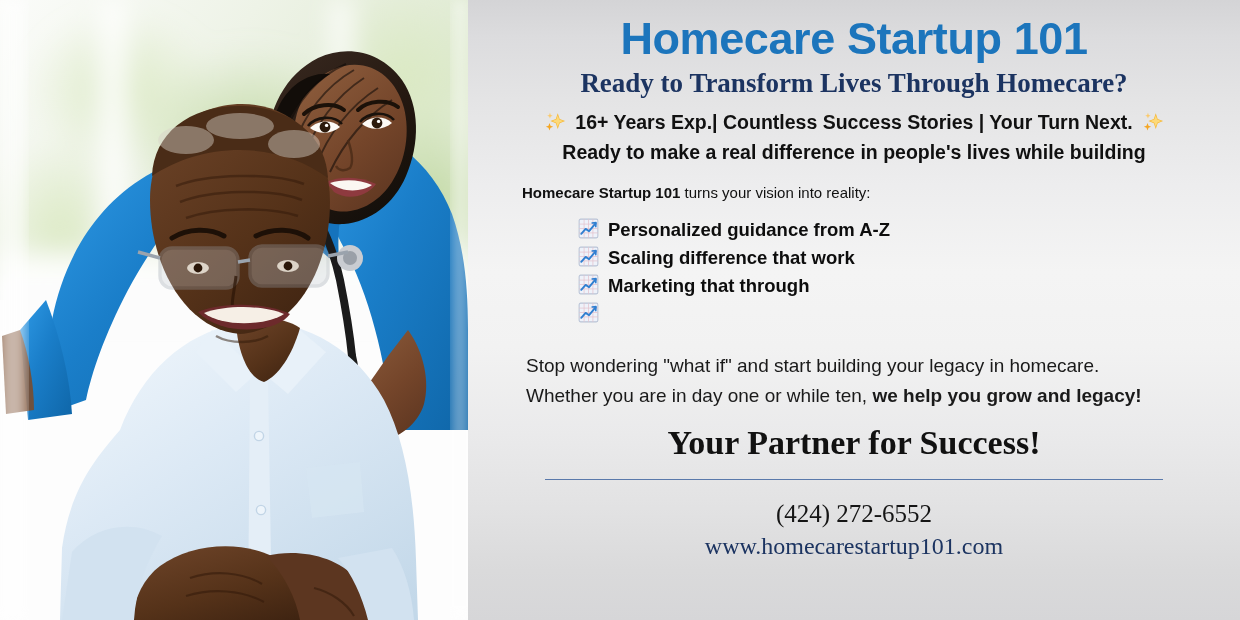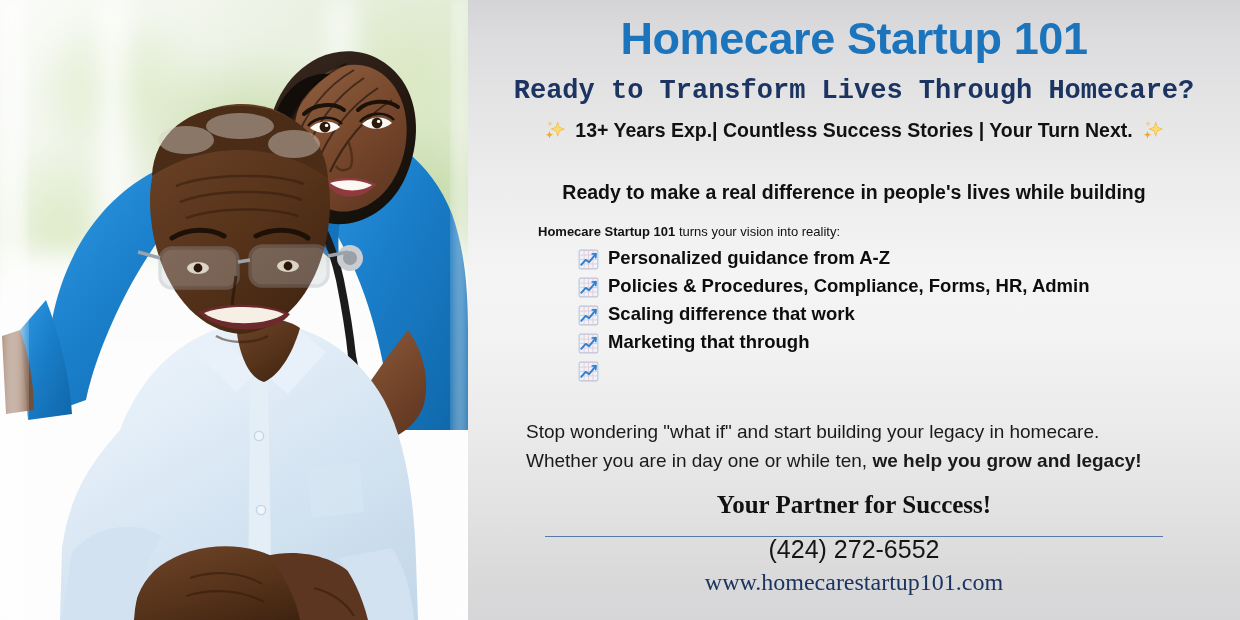--- a/index.html
+++ b/index.html
@@ -63,22 +63,22 @@
     font-size: 45px;
     line-height: 1.0;
     letter-spacing: -0.4px;
     color: #1c75bc;
     text-align: center;
     white-space: nowrap;
   }
 
   
   #subheadline {
-    margin-top: 16px;
-    font-family: Liberation Mono, monospace;
+    margin-top: 8px;
+    font-family: Liberation Serif, serif;
     font-weight: bold;
     font-size: 27px;
     line-height: 1.05;
     color: #1c3461;
     text-align: right;
     white-space: nowrap;
   }
 
   
   #credentials {
@@ -92,53 +92,53 @@
     white-space: nowrap;
     display: flex;
     align-items: center;
     justify-content: center;
     gap: 9px;
   }
   .sparkle-icon { display: inline-block; width: 22px; height: 22px; flex: 0 0 22px; }
 
   
   #question {
-    margin-top: 38px;
+    margin-top: 6px;
     font-family: "Liberation Sans", sans-serif;
     font-weight: bold;
     font-size: 19.5px;
     line-height: 1.38;
     color: #101010;
     text-align: center;
     max-width: 640px;
   }
 
   
   #leadin {
     margin-top: 18px;
     align-self: flex-start;
-    margin-left: 52px;
-    font-family: "Liberation Sans", sans-serif;
-    font-size: 13px;
+    margin-left: 36px;
+    font-family: "Liberation Sans", sans-serif;
+    font-size: 15px;
     line-height: 1.2;
     color: #111111;
     white-space: nowrap;
   }
   #leadin strong { font-weight: bold; }
 
   
   #feature-list {
     margin-top: 9px;
     align-self: flex-start;
     margin-left: 92px;
     list-style: none;
   }
   .feature-row {
     display: flex;
-    align-items: flex-start;
+    align-items: flex-end;
     height: 28px;
     gap: 9px;
   }
   .chart-icon { display: block; width: 21px; height: 21px; flex: 0 0 21px; }
   .feature-label {
     font-family: "Liberation Sans", sans-serif;
     font-weight: bold;
     font-size: 18.5px;
     line-height: 1;
     color: #0d0d0d;
@@ -156,38 +156,39 @@
     color: #1a1a1a;
     white-space: nowrap;
   }
   #closing strong { font-weight: bold; }
 
   
   #tagline {
     margin-top: 16px;
     font-family: "Liberation Serif", serif;
     font-weight: bold;
-    font-size: 25px;
+    font-size: 34px;
     line-height: 1;
     color: #111111;
     text-align: center;
     white-space: nowrap;
   }
 
   
   #divider {
     margin-top: 19px;
     width: 618px;
     height: 1px;
     background: #5a79ab;
   }
 
   
   #phone {
-    font-family: Liberation Sans, sans-serif;
+    margin-top: 21px;
+    font-family: Liberation Serif, serif;
     font-size: 25px;
     line-height: 1;
     color: #151515;
     text-align: left;
     white-space: nowrap;
   }
 
   
   #website {
     margin-top: 8px;
@@ -425,21 +426,21 @@
 
     <div id="credentials">
       <span class="sparkle-icon">
         <svg viewBox="0 0 24 24" width="22" height="22">
           <path d="M15 2.5 L17.1 8.6 L23 11 L17.1 13.4 L15 19.5 L12.9 13.4 L7 11 L12.9 8.6 Z" fill="#f7b733"></path>
           <path d="M15 4.5 L16.6 9.3 L21 11 L16.6 12.7 L15 17.5 L13.4 12.7 L9 11 L13.4 9.3 Z" fill="#fcd97a"></path>
           <path d="M6 13 L7.1 16.1 L10 17.2 L7.1 18.3 L6 21.4 L4.9 18.3 L2 17.2 L4.9 16.1 Z" fill="#f5a623"></path>
           <path d="M6.5 2 L7.3 4.3 L9.5 5.1 L7.3 5.9 L6.5 8.2 L5.7 5.9 L3.5 5.1 L5.7 4.3 Z" fill="#fbc96a"></path>
         </svg>
       </span>
-      <span>13+ Years Exp.| Countless Success Stories | Your Turn Next.</span>
+      <span>16+ Years Exp.| Countless Success Stories | Your Turn Next.</span>
       <span class="sparkle-icon">
         <svg viewBox="0 0 24 24" width="22" height="22">
           <path d="M15 2.5 L17.1 8.6 L23 11 L17.1 13.4 L15 19.5 L12.9 13.4 L7 11 L12.9 8.6 Z" fill="#f7b733"></path>
           <path d="M15 4.5 L16.6 9.3 L21 11 L16.6 12.7 L15 17.5 L13.4 12.7 L9 11 L13.4 9.3 Z" fill="#fcd97a"></path>
           <path d="M6 13 L7.1 16.1 L10 17.2 L7.1 18.3 L6 21.4 L4.9 18.3 L2 17.2 L4.9 16.1 Z" fill="#f5a623"></path>
           <path d="M6.5 2 L7.3 4.3 L9.5 5.1 L7.3 5.9 L6.5 8.2 L5.7 5.9 L3.5 5.1 L5.7 4.3 Z" fill="#fbc96a"></path>
         </svg>
       </span>
     </div>
 
@@ -454,32 +455,20 @@
         <svg class="chart-icon" viewBox="0 0 22 22">
           <rect x="1.2" y="1.2" width="19.6" height="19.6" rx="1.6" fill="#eef2fa" stroke="#b9c3d6" stroke-width="1.1"></rect>
           <g stroke="#e3c3cd" stroke-width="0.8">
             <path d="M1.2 6.4 H20.8 M1.2 11 H20.8 M1.2 15.6 H20.8"></path>
             <path d="M6.4 1.2 V20.8 M11 1.2 V20.8 M15.6 1.2 V20.8"></path>
           </g>
           <path d="M3.4 16.6 L8 11.4 L11.6 13.8 L18.4 5.6" fill="none" stroke="#2f7fd1" stroke-width="2" stroke-linejoin="round" stroke-linecap="round"></path>
           <path d="M14.8 5.2 L18.8 4.9 L18.6 9" fill="none" stroke="#2f7fd1" stroke-width="1.7" stroke-linejoin="round" stroke-linecap="round"></path>
         </svg>
         <span class="feature-label">Personalized guidance from A-Z</span>
-      </li>
-      <li class="feature-row">
-        <svg class="chart-icon" viewBox="0 0 22 22">
-          <rect x="1.2" y="1.2" width="19.6" height="19.6" rx="1.6" fill="#eef2fa" stroke="#b9c3d6" stroke-width="1.1"></rect>
-          <g stroke="#e3c3cd" stroke-width="0.8">
-            <path d="M1.2 6.4 H20.8 M1.2 11 H20.8 M1.2 15.6 H20.8"></path>
-            <path d="M6.4 1.2 V20.8 M11 1.2 V20.8 M15.6 1.2 V20.8"></path>
-          </g>
-          <path d="M3.4 16.6 L8 11.4 L11.6 13.8 L18.4 5.6" fill="none" stroke="#2f7fd1" stroke-width="2" stroke-linejoin="round" stroke-linecap="round"></path>
-          <path d="M14.8 5.2 L18.8 4.9 L18.6 9" fill="none" stroke="#2f7fd1" stroke-width="1.7" stroke-linejoin="round" stroke-linecap="round"></path>
-        </svg>
-        <span class="feature-label">Policies &amp; Procedures, Compliance, Forms, HR, Admin</span>
       </li>
       <li class="feature-row">
         <svg class="chart-icon" viewBox="0 0 22 22">
           <rect x="1.2" y="1.2" width="19.6" height="19.6" rx="1.6" fill="#eef2fa" stroke="#b9c3d6" stroke-width="1.1"></rect>
           <g stroke="#e3c3cd" stroke-width="0.8">
             <path d="M1.2 6.4 H20.8 M1.2 11 H20.8 M1.2 15.6 H20.8"></path>
             <path d="M6.4 1.2 V20.8 M11 1.2 V20.8 M15.6 1.2 V20.8"></path>
           </g>
           <path d="M3.4 16.6 L8 11.4 L11.6 13.8 L18.4 5.6" fill="none" stroke="#2f7fd1" stroke-width="2" stroke-linejoin="round" stroke-linecap="round"></path>
           <path d="M14.8 5.2 L18.8 4.9 L18.6 9" fill="none" stroke="#2f7fd1" stroke-width="1.7" stroke-linejoin="round" stroke-linecap="round"></path>

